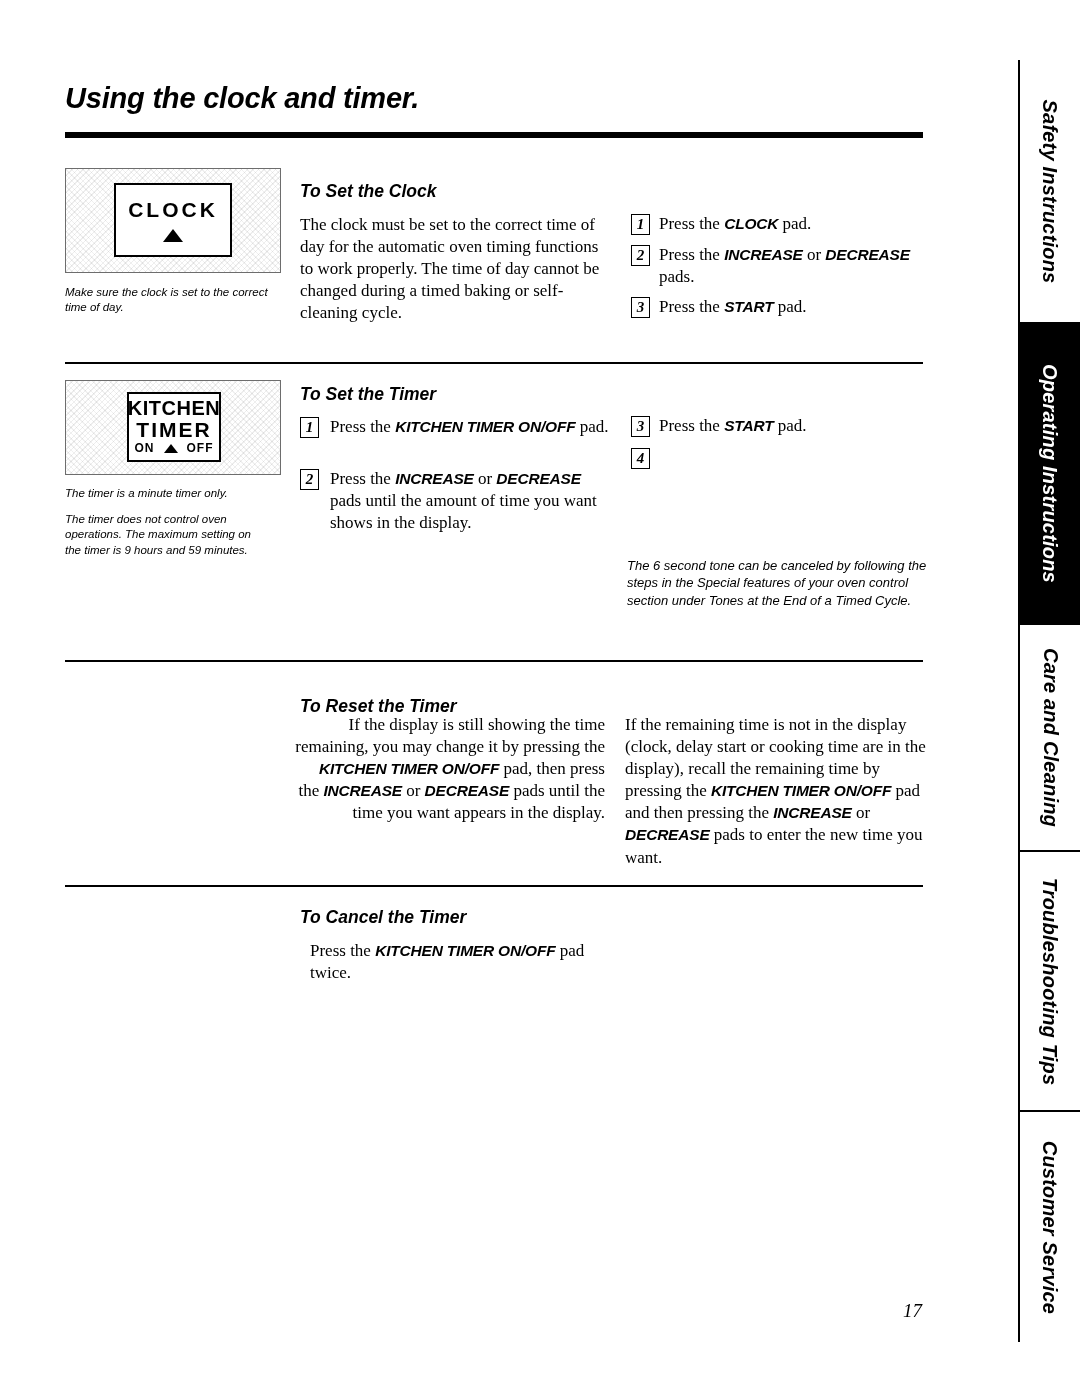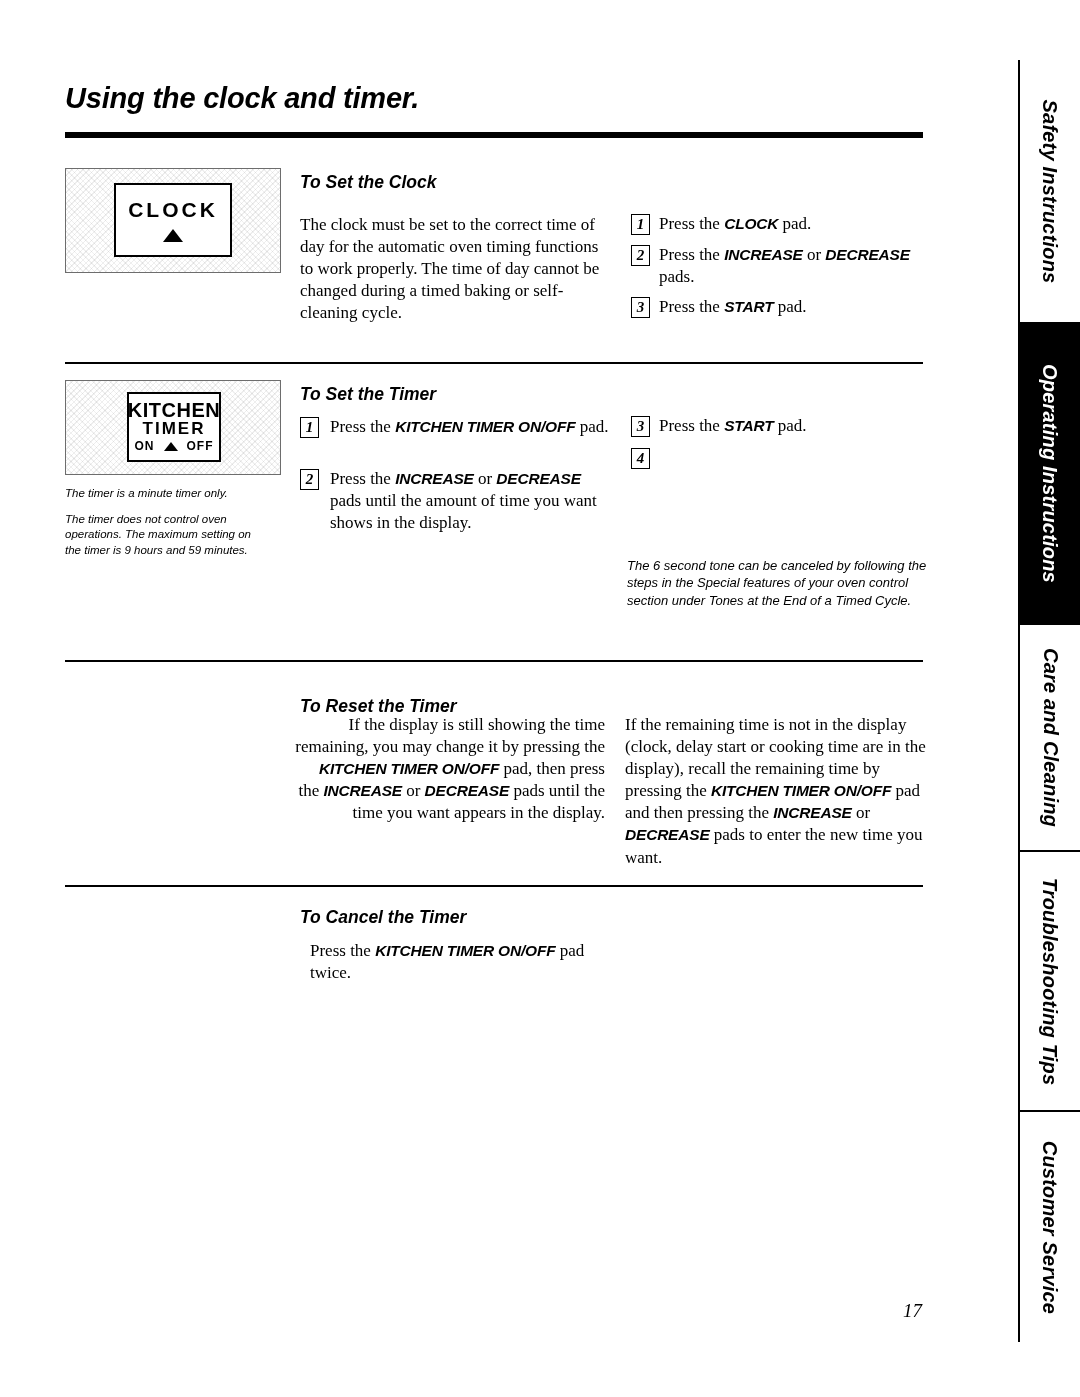--- a/index.html
+++ b/index.html
@@ -213,40 +213,41 @@
 
   <div class="page-title">Using the clock and timer.</div>
   <div class="title-rule"></div>
 
   <div class="pad-box" style="left:65px; top:168px; width:214px; height:103px;">
     <div class="pad-key" style="left:48px; top:14px; width:118px; height:74px;">
       <span class="k-line1">CLOCK</span>
       <span class="tri-up" style="margin-top:9px;"></span>
     </div>
   </div>
-
-  <div class="subhead" style="left:300px; top:172px;">To Set the Clock</div>
+  <div class="note" style="left:65px; top:285px; width:205px;">Make sure the clock is set to the correct time of day.</div>
+
+  <div class="subhead" style="left:300px; top:181px;">To Set the Clock</div>
 
   <div class="body" style="left:300px; top:214px; width:300px;">The clock must be set to the correct time of day for the automatic oven timing functions to work properly. The time of day cannot be changed during a timed baking or self-cleaning cycle.</div>
 
   <div class="stepnum" style="left:631px; top:214px;">1</div>
   <div class="body" style="left:659px; top:213px; width:280px;">Press the <b>CLOCK</b> pad.</div>
 
   <div class="stepnum" style="left:631px; top:245px;">2</div>
   <div class="body" style="left:659px; top:244px; width:285px;">Press the <b>INCREASE</b> or <b>DECREASE</b> pads.</div>
 
   <div class="stepnum" style="left:631px; top:297px;">3</div>
   <div class="body" style="left:659px; top:296px; width:280px;">Press the <b>START</b> pad.</div>
 
   <div class="hrule" style="top:362px;"></div>
 
   <div class="pad-box" style="left:65px; top:380px; width:214px; height:93px;">
     <div class="pad-key" style="left:61px; top:11px; width:94px; height:70px;">
       <span class="k-line1" style="font-size:20px; letter-spacing:0.5px;">KITCHEN</span>
-      <span class="k-line2" style="font-size:17px; letter-spacing:2px;">TIMER</span>
+      <span class="k-line2" style="font-size:21px; letter-spacing:2px;">TIMER</span>
       <span class="k-line3">
         <span>ON</span>
         <span class="tri-up small"></span>
         <span>OFF</span>
       </span>
     </div>
   </div>
   <div class="note" style="left:65px; top:486px; width:205px;">The timer is a minute timer only.</div>
   <div class="note" style="left:65px; top:512px; width:195px;">The timer does not control oven operations. The maximum setting on the timer is 9 hours and 59 minutes.</div>
 

